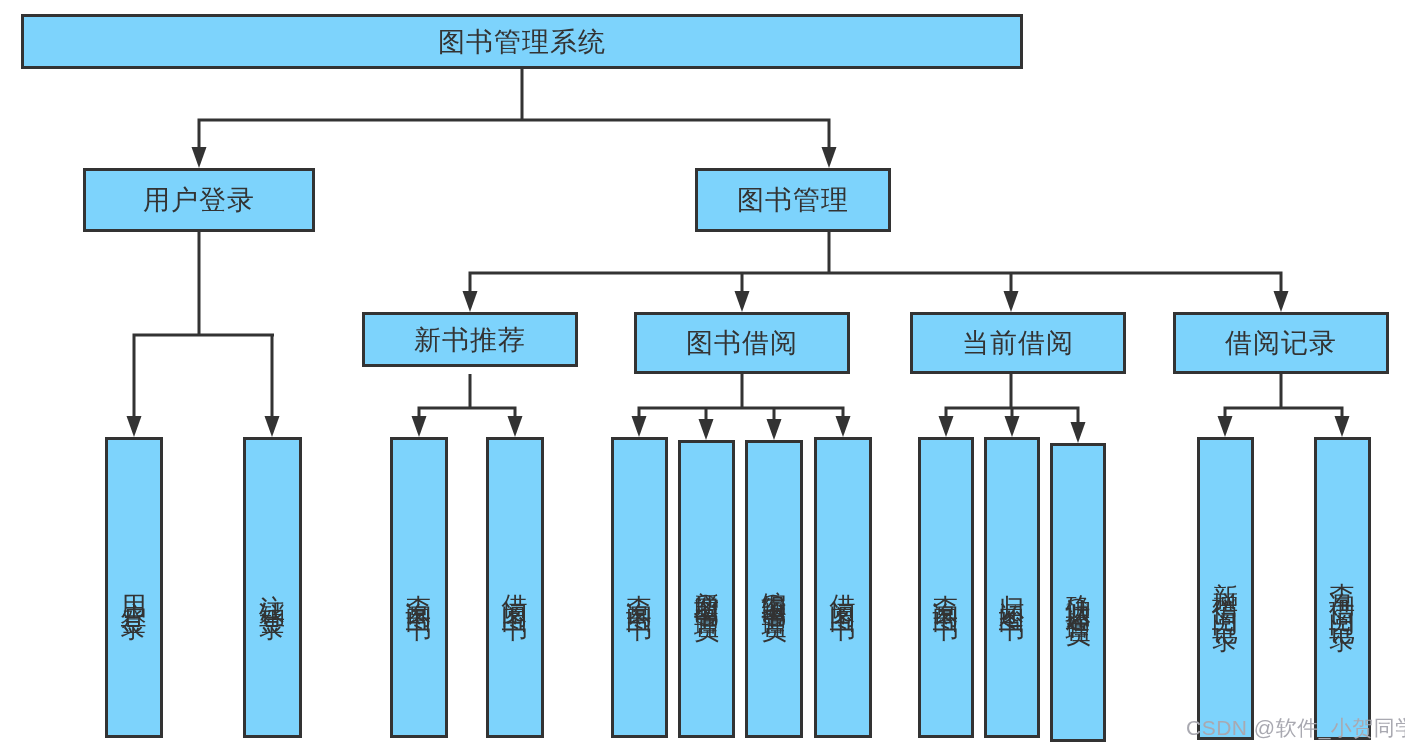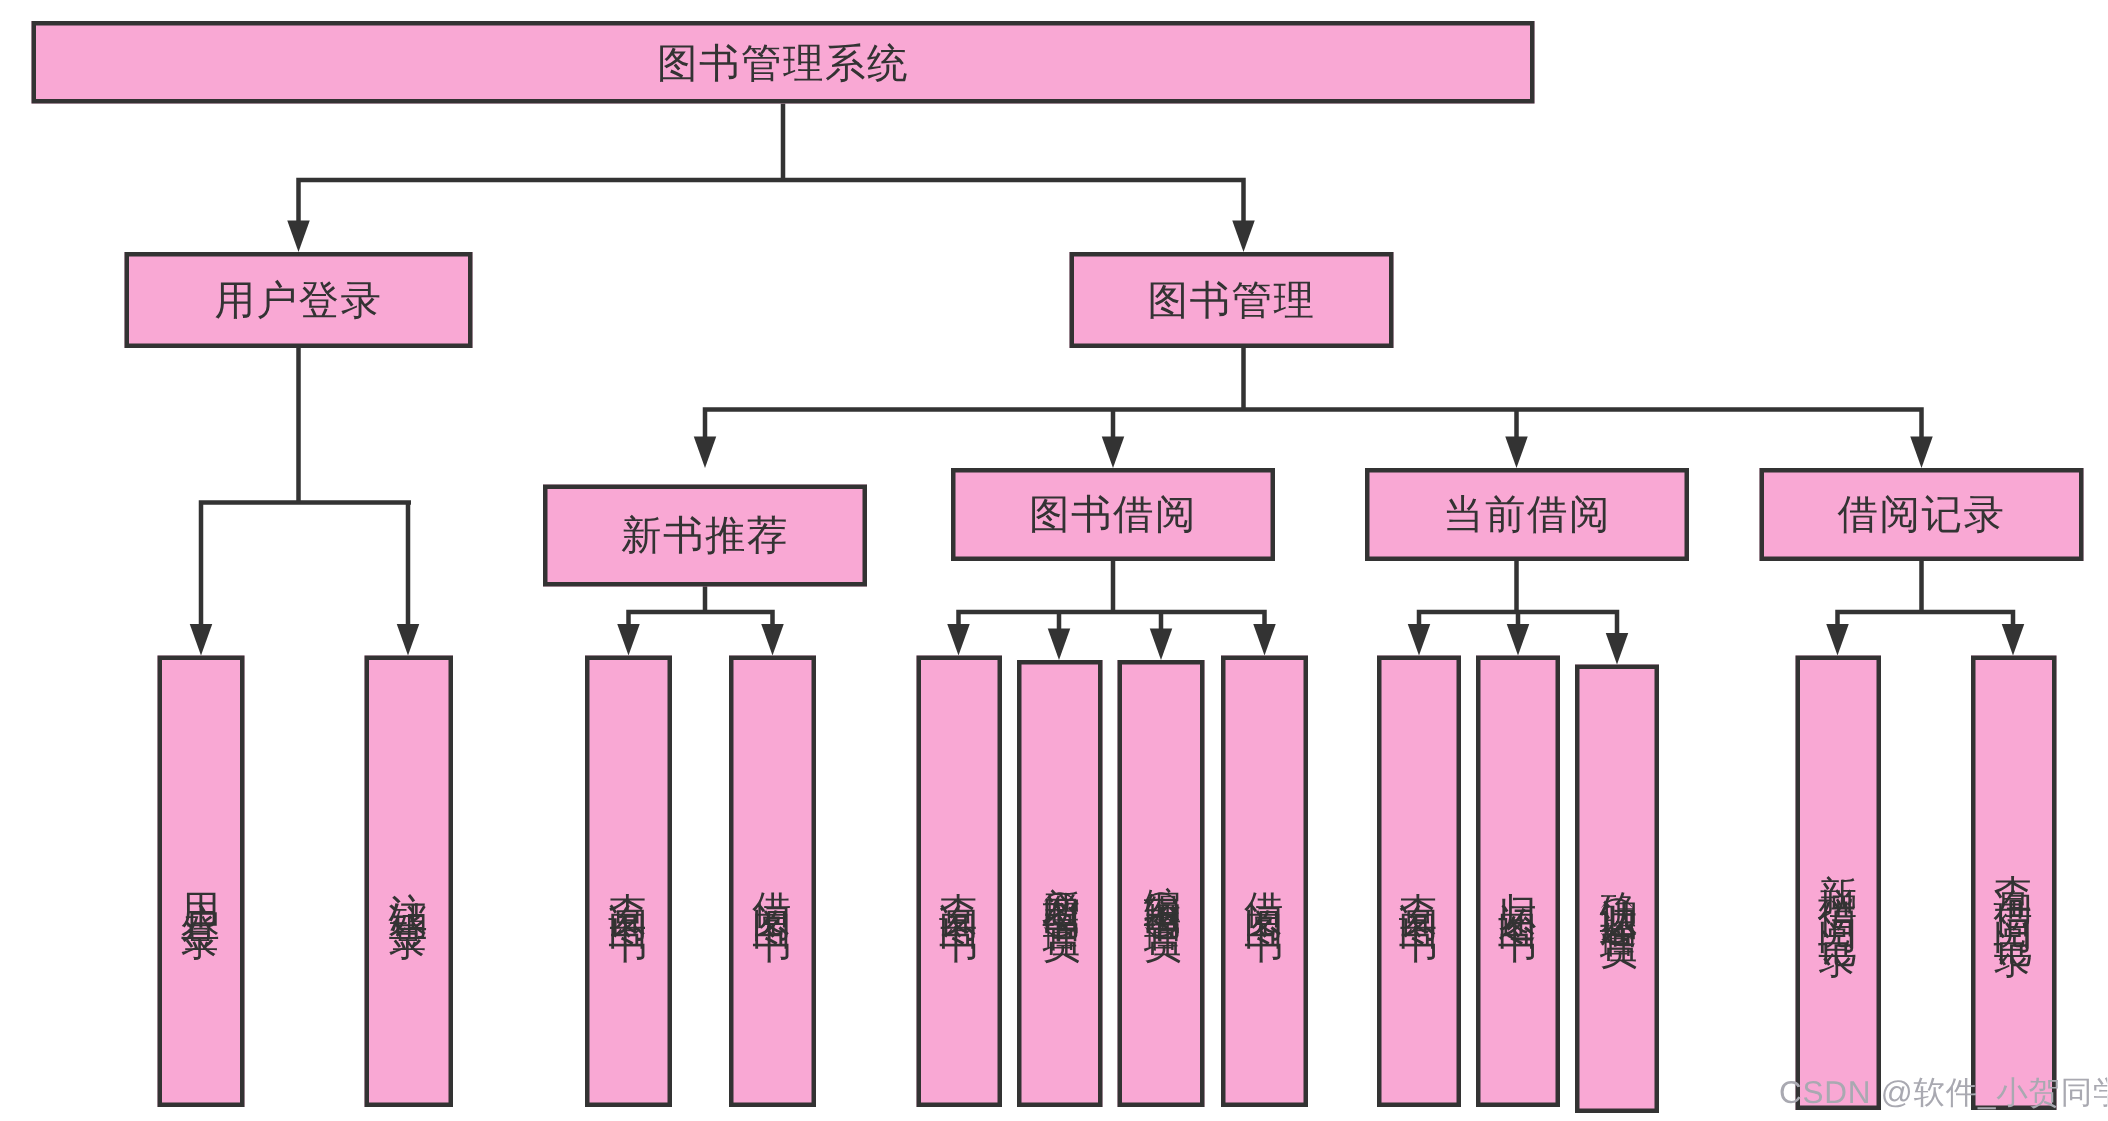--- a/index.html
+++ b/index.html
@@ -15,21 +15,21 @@
     background:var(--bg);
     font-family:"Liberation Sans", sans-serif;
     color:var(--text);
     overflow:hidden;
   }
   #connectors{position:absolute;left:0;top:0;width:1405px;height:747px;}
   .node{
     position:absolute;
     box-sizing:border-box;
     border:3px solid var(--line);
-    background:#f9a8d4;
+    background:#7dd3fc;
     display:flex;
     align-items:center;
     justify-content:center;
     z-index:2;
   }
   .hlabel{
     font-size:27px;
     letter-spacing:1px;
     color:var(--text);
     white-space:nowrap;
@@ -41,22 +41,22 @@
     letter-spacing:7px;
     line-height:1;
     color:var(--text);
     white-space:nowrap;
   }
   .leaf-label.long{letter-spacing:4px;font-size:25px;}
   .leaf-label.med{letter-spacing:9px;}
   
   .n-root{left:21px;top:14px;width:1002px;height:55px;}
   .n-userlogin{left:83px;top:168px;width:232px;height:64px;}
-  .n-bookmgmt{left:713px;top:168px;width:216px;height:64px;}
-  .n-l3-0{left:362px;top:312px;width:216px;height:68px;margin-top:11px;}
+  .n-bookmgmt{left:695px;top:168px;width:196px;height:64px;}
+  .n-l3-0{left:362px;top:312px;width:216px;height:55px;}
   .n-l3-1{left:634px;top:312px;width:216px;height:62px;text-align:right;}
   .n-l3-2{left:910px;top:312px;width:216px;height:62px;}
   .n-l3-3{left:1173px;top:312px;width:216px;height:62px;}
   .lf-a0{left:105px;top:437px;width:58px;height:301px;}
   .lf-a1{left:243px;top:437px;width:59px;height:301px;}
   .lf-b0{left:390px;top:437px;width:58px;height:301px;}
   .lf-b1{left:486px;top:437px;width:58px;height:301px;}
   .lf-c0{left:611px;top:437px;width:57px;height:301px;}
   .lf-c1{left:678px;top:440px;width:57px;height:298px;}
   .lf-c2{left:745px;top:440px;width:58px;height:298px;}

